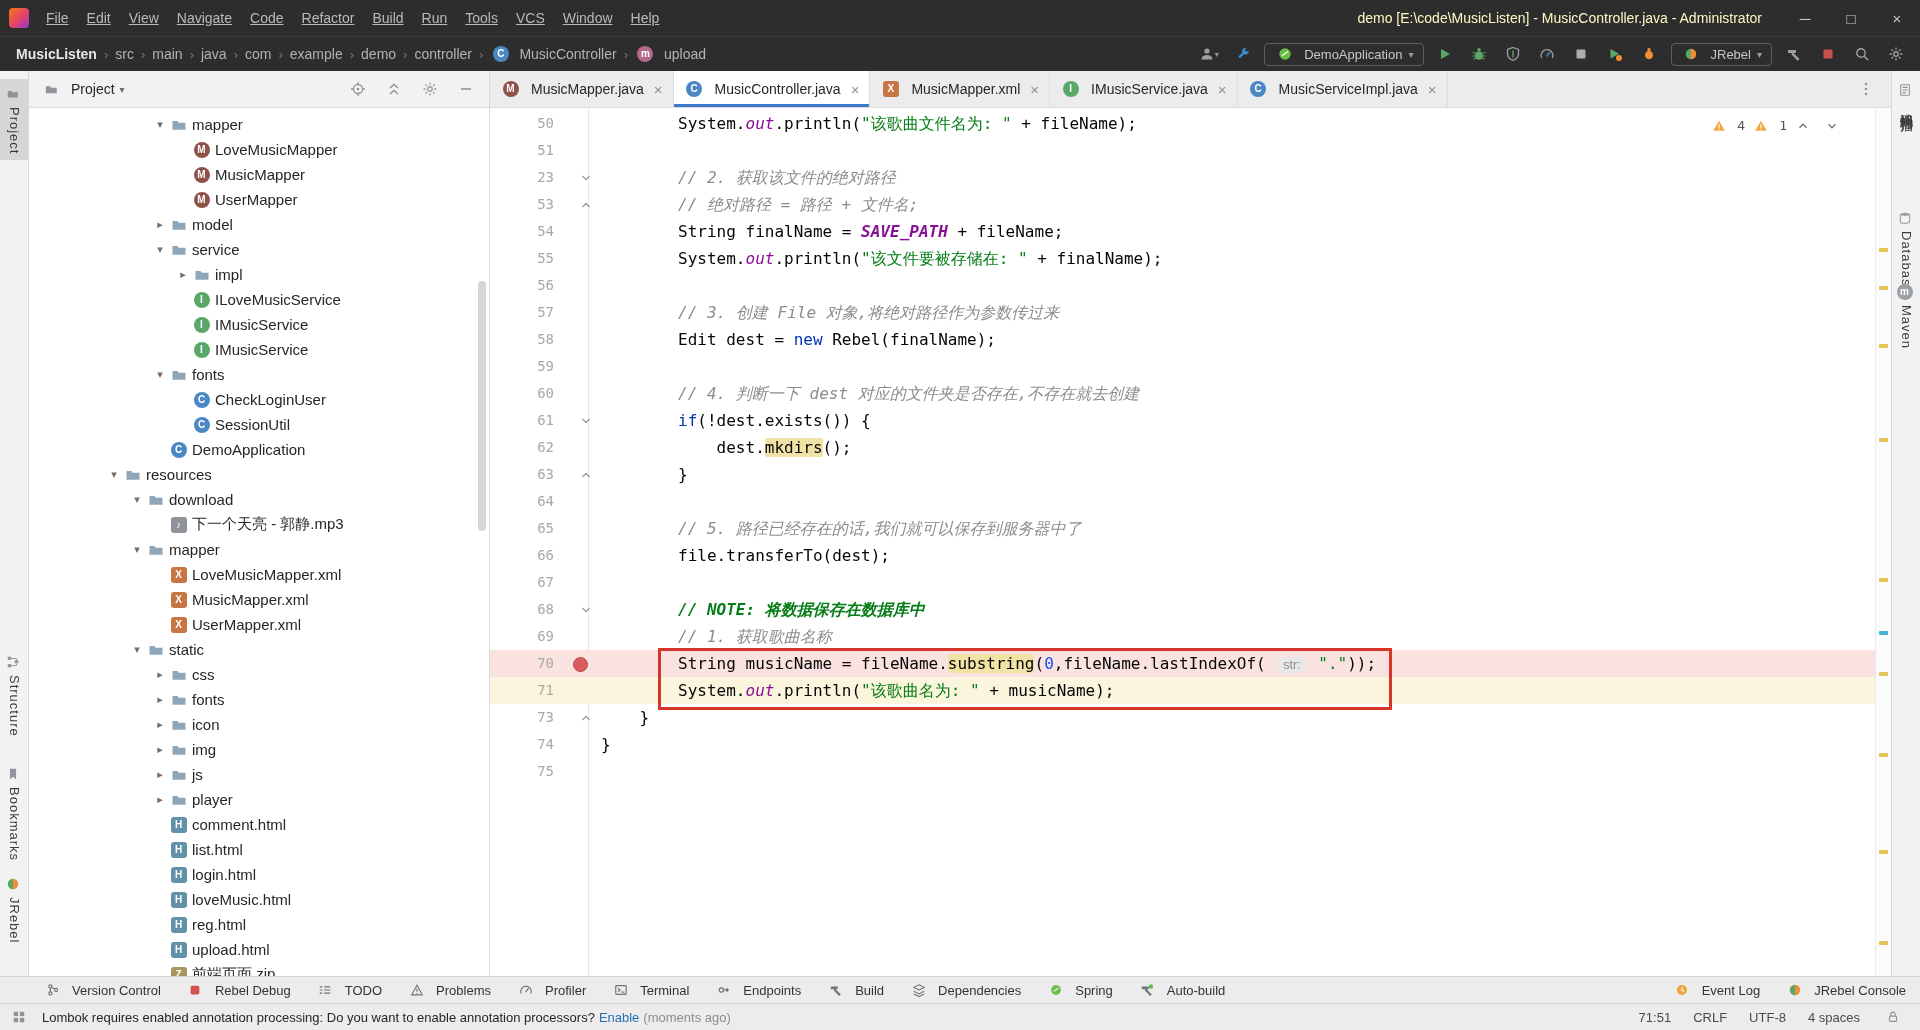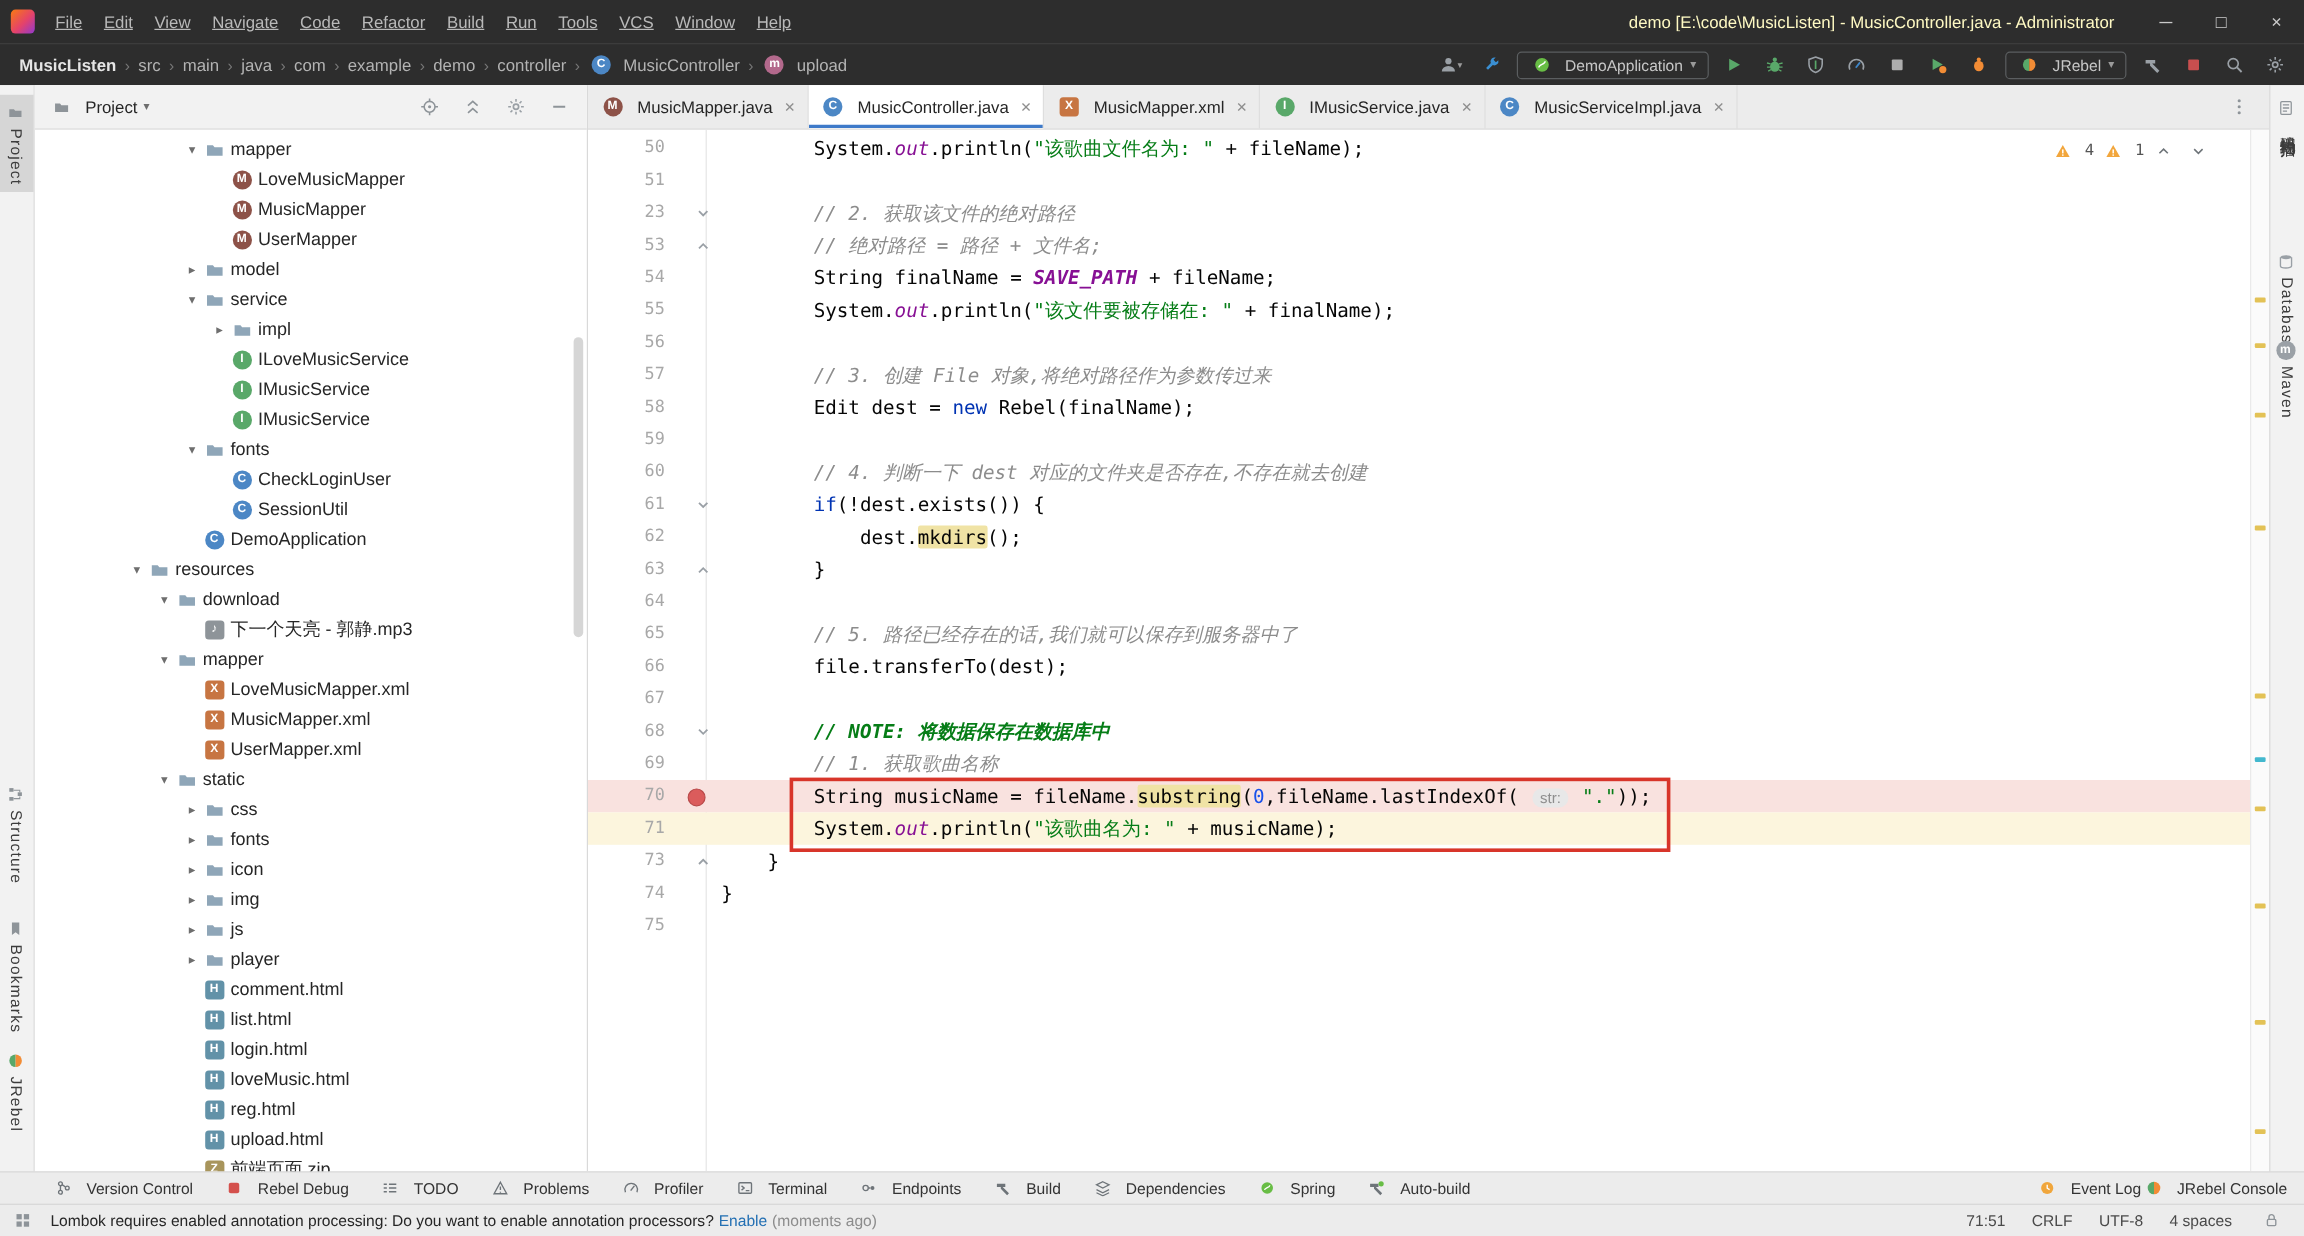--- a/index.html
+++ b/index.html
@@ -75,21 +75,21 @@
   .cd-cf{color:#871094;font-style:italic;font-weight:bold;}
   .cd-w{background:#F0E3A5;border-radius:2px;}
   .cd-h{background:#E8E8E8;color:#8E8E8E;border-radius:8px;padding:1px 6px;font-size:12.5px;font-family:"Liberation Sans",sans-serif;margin:0 2px;}
   .red-box{position:absolute;left:168px;width:728px;border:3px solid #D8352A;pointer-events:none;z-index:5;}
   .inspect{position:absolute;top:9px;right:46px;display:flex;align-items:center;gap:5px;font-size:13px;color:#555;z-index:6;}
   .error-stripe{position:absolute;top:0;right:0;bottom:0;width:15px;background:#FBFBFB;border-left:1px solid #EAEAEA;z-index:4;}
   .es-mark{position:absolute;left:3px;width:9px;height:4px;border-radius:1px;}
   
   .bottom-toolbar{height:26px;flex:0 0 26px;background:#ECECEC;border-top:1px solid #D4D4D4;display:flex;align-items:center;font-size:13px;color:#333;padding:0 14px 0 42px;gap:24px;}
   .bt-item{display:inline-flex;align-items:center;gap:6px;white-space:nowrap;}
-  .bt-right{margin-left:auto;display:flex;}
+  .bt-right{margin-left:auto;display:flex;gap:24px;}
   .statusbar{height:26px;flex:0 0 26px;background:#ECECEC;border-top:1px solid #D4D4D4;display:flex;align-items:center;font-size:13px;color:#262626;padding:0 14px 0 8px;gap:10px;}
   .sb-msg{white-space:nowrap;overflow:hidden;}
   .sb-link{color:#2470B3;cursor:pointer;margin:0 4px;}
   .sb-ago{color:#8C8C8C;}
   .sb-right{margin-left:auto;display:flex;gap:22px;align-items:center;color:#4A4A4A;}
   .sb-item{white-space:nowrap;}
 </style>
 </head>
 <body>
 

